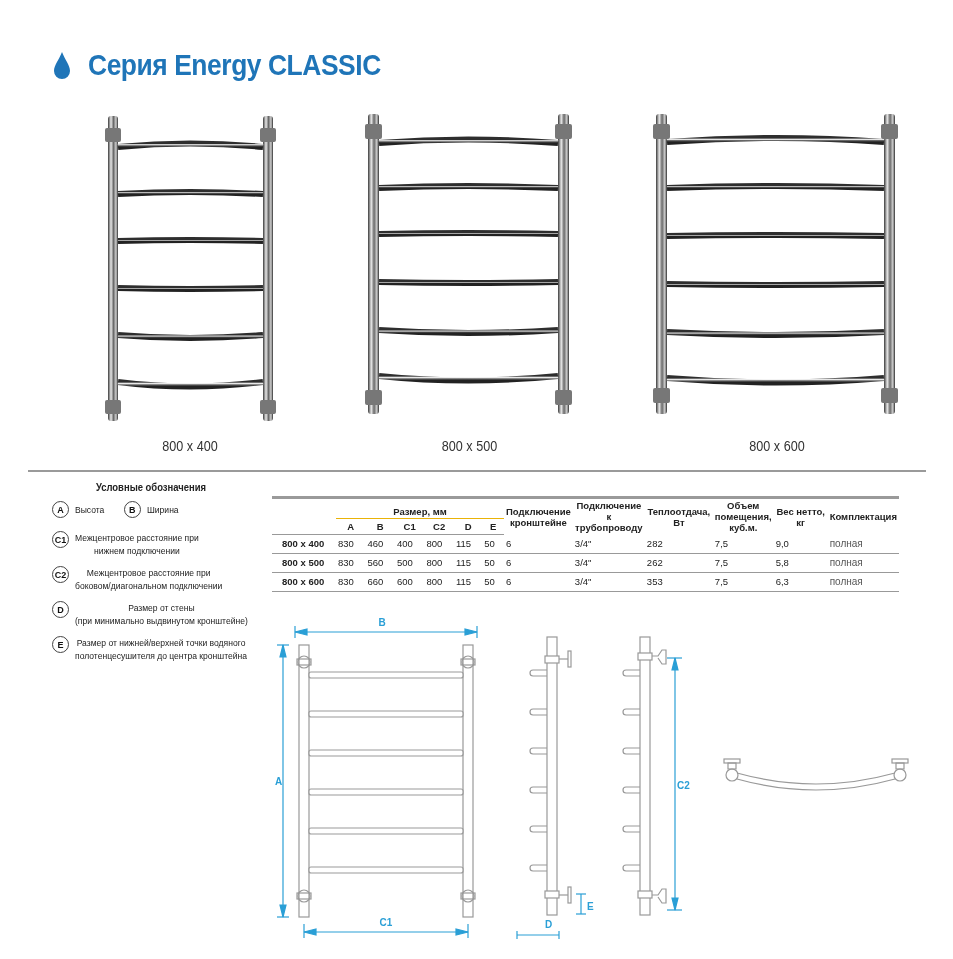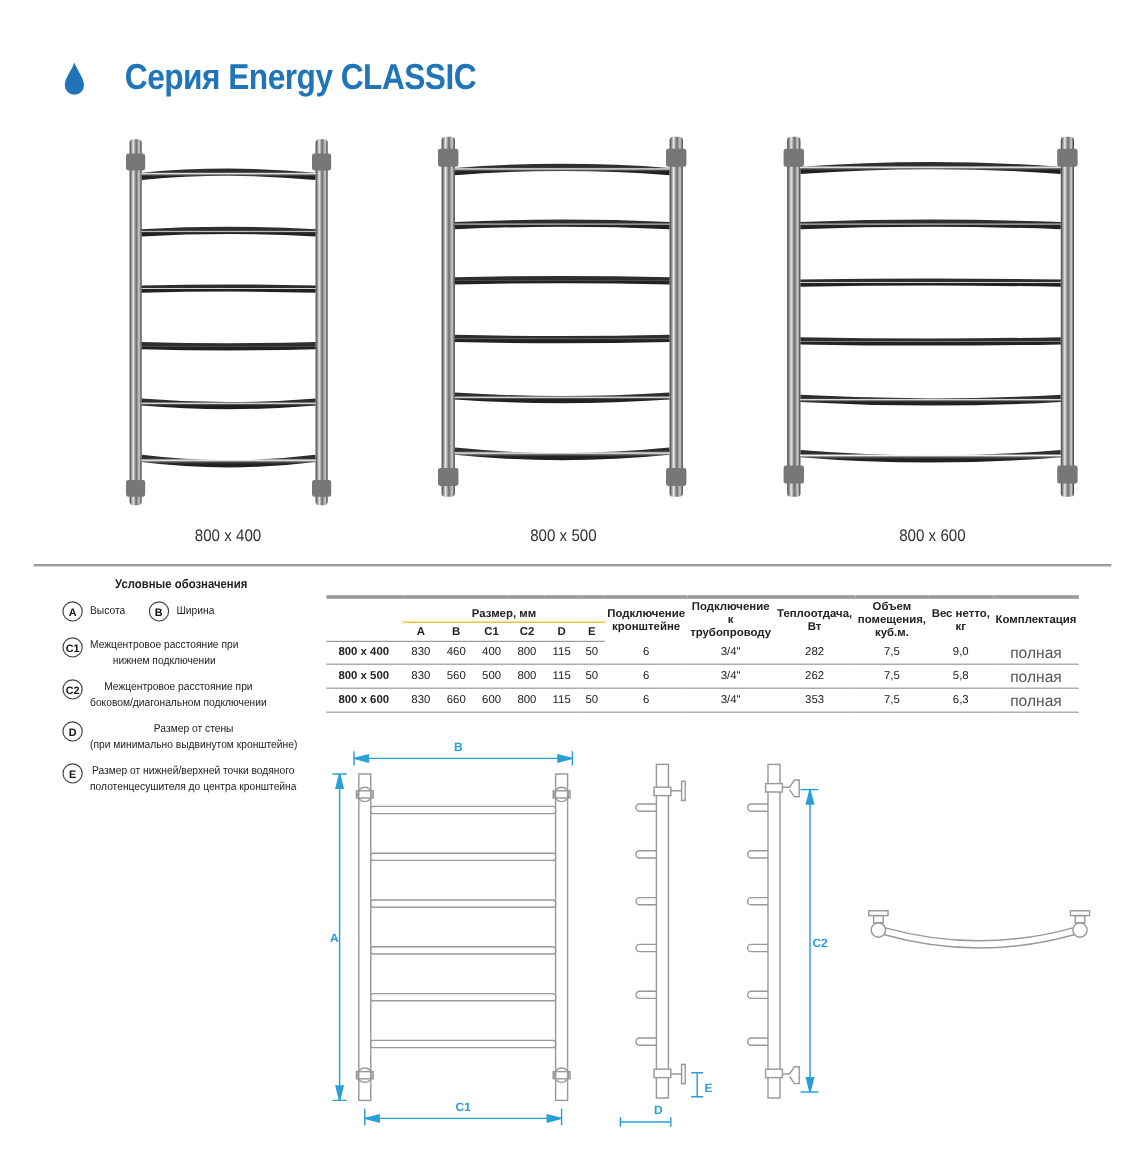--- a/index.html
+++ b/index.html
@@ -1,42 +1,42 @@
 <!DOCTYPE html>
 <html><head>
 <meta charset="utf-8">
 <style>
   * { box-sizing: border-box; margin: 0; padding: 0; }
   html, body { width: 953px; height: 959px; background: #ffffff; overflow: hidden; }
   body { position: relative; font-family: "Liberation Sans", sans-serif; color: #222; }
 
-  .title { position: absolute; left: 52px; top: 48px; display: flex; align-items: center; gap: 32px; }
+  .title { position: absolute; left: 52px; top: 48px; display: flex; align-items: center; gap: 16px; }
   .title .drop { width: 20px; height: 30px; }
   .title h1 { font-family: "Liberation Sans", sans-serif; font-weight: bold; font-size: 30px; color: #1f75b8; letter-spacing: -0.5px; transform: scaleX(0.88); transform-origin: left center; white-space: nowrap; }
 
   .product { position: absolute; }
   .product svg { display: block; }
   .product .cap { position: absolute; width: 100%; text-align: center; font-size: 14px; color: #333; transform: scaleX(0.9); }
 
   .divider { position: absolute; left: 28px; top: 470px; width: 898px; height: 2px; background: #9a9a9a; }
 
   .legend { position: absolute; left: 52px; top: 481px; width: 220px; font-size: 10px; text-align: center; }
   .legend .lh { font-weight: bold; font-size: 10.5px; margin-bottom: 8px; transform: scaleX(0.9); transform-origin: left; white-space: nowrap; }
   .legend .row { display: flex; align-items: flex-start; gap: 6px; margin-bottom: 9px; }
   .legend .row.inline { gap: 6px; align-items: center; }
   .legend .badge { flex: 0 0 auto; width: 17px; height: 17px; border: 1.3px solid #444; border-radius: 50%; font-size: 9px; font-weight: bold; display: flex; align-items: center; justify-content: center; color: #111; }
   .legend .txt { font-size: 9.5px; line-height: 13px; color: #222; transform: scaleX(0.9); transform-origin: left top; white-space: nowrap; }
 
   table.spec { position: absolute; left: 272px; top: 496px; width: 627px; border-collapse: collapse; font-size: 9.5px; color: #222; }
   table.spec th { font-weight: bold; font-size: 9.5px; line-height: 11px; text-align: center; padding: 1px 2px; vertical-align: middle; }
-  table.spec td { text-align: center; padding: 2px 2px; height: 19px; border-bottom: 1px solid #999; }
+  table.spec td { padding: 2px 2px; height: 19px; border-bottom: 1px solid #999; }
   table.spec thead tr:first-child th { border-top: 3px solid #9a9a9a; }
   table.spec th.sub { border-bottom: 1px solid #999; }
   table.spec td.model { font-weight: bold; text-align: left; padding-left: 10px; }
-  table.spec td.kit { font-size: 13px; color: #555; }
+  table.spec td.kit { font-size: 10px; color: #555; }
   table.spec .size-head { border-bottom: 1px solid #eab308; }
 
   .diag { position: absolute; }
   .dimtxt { font-size: 10px; font-weight: bold; fill: #2a9fd6; font-family: "Liberation Sans", sans-serif; }
 </style>
 </head>
 <body>
 
 <div class="title">
   <svg class="drop" viewBox="0 0 20 30">

